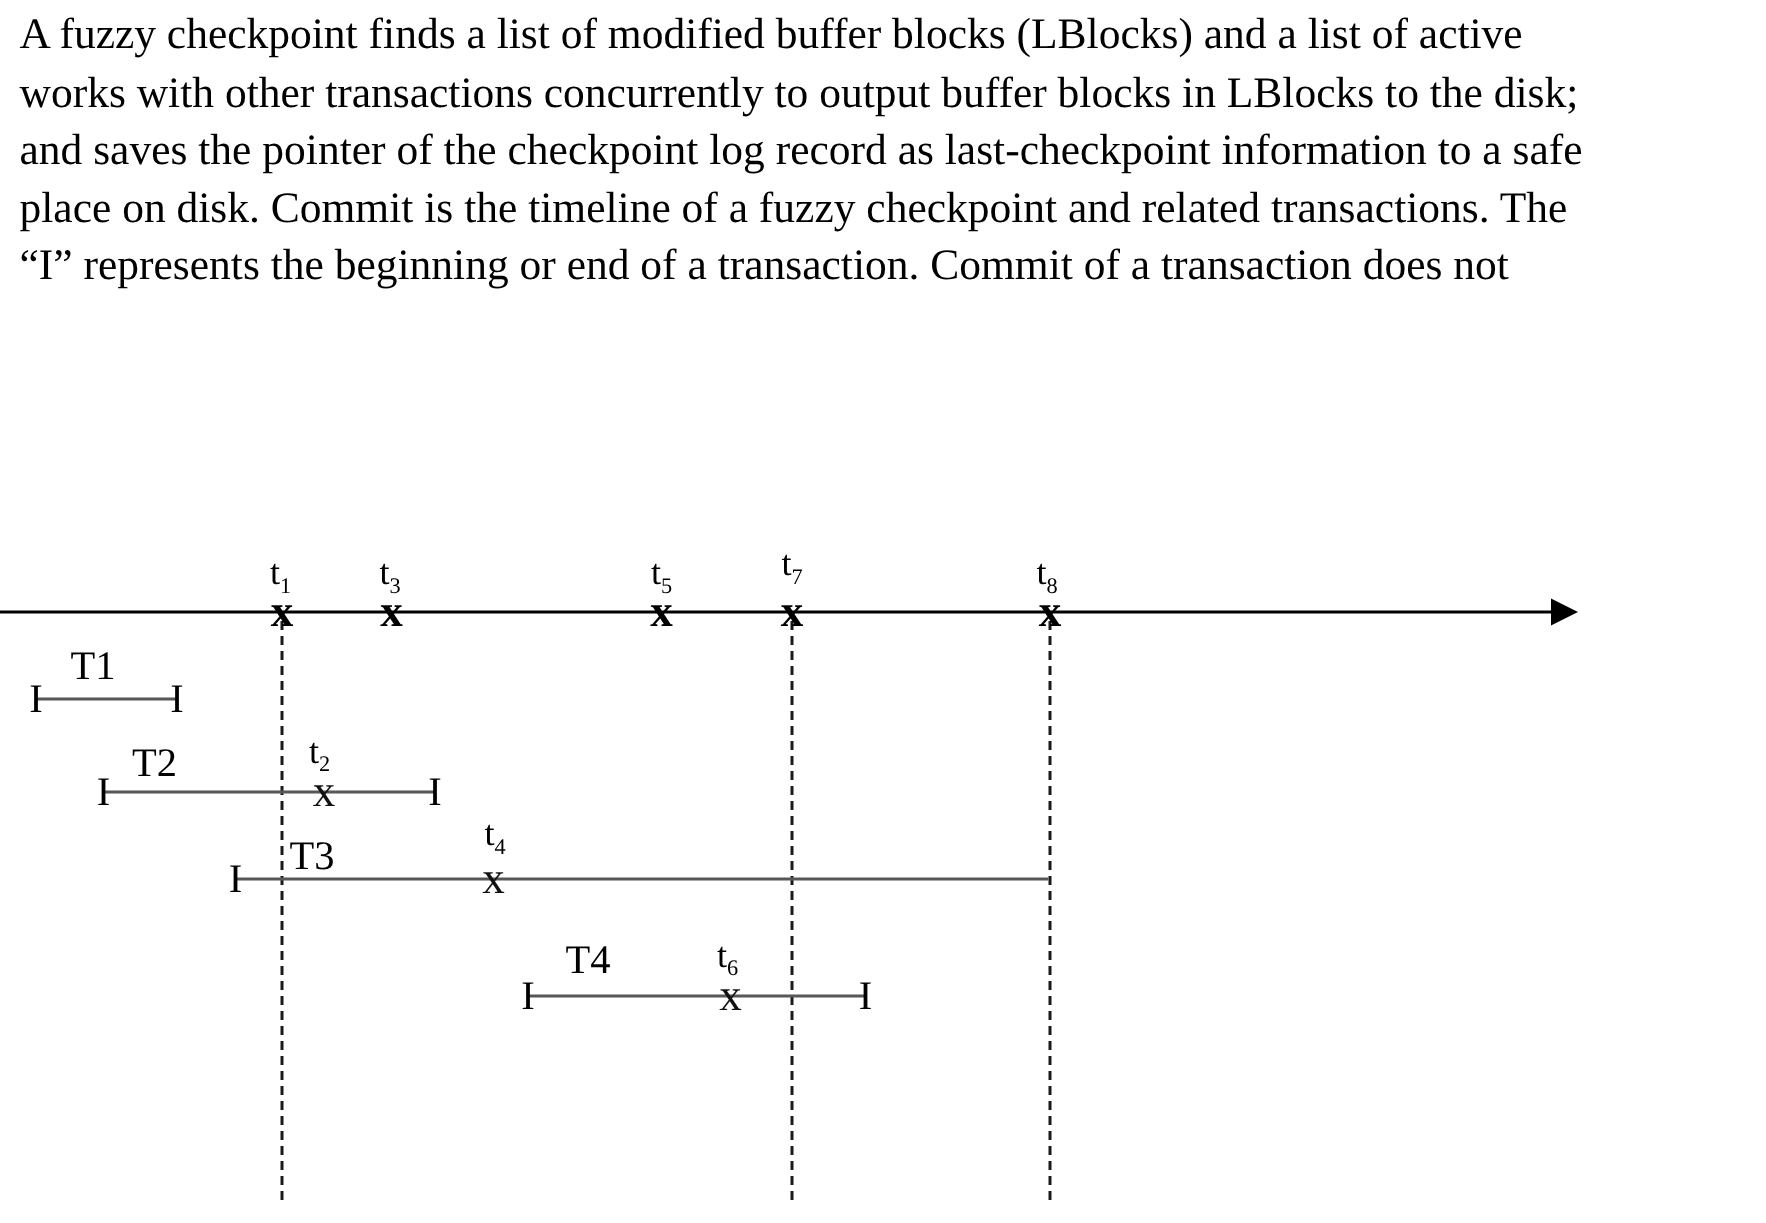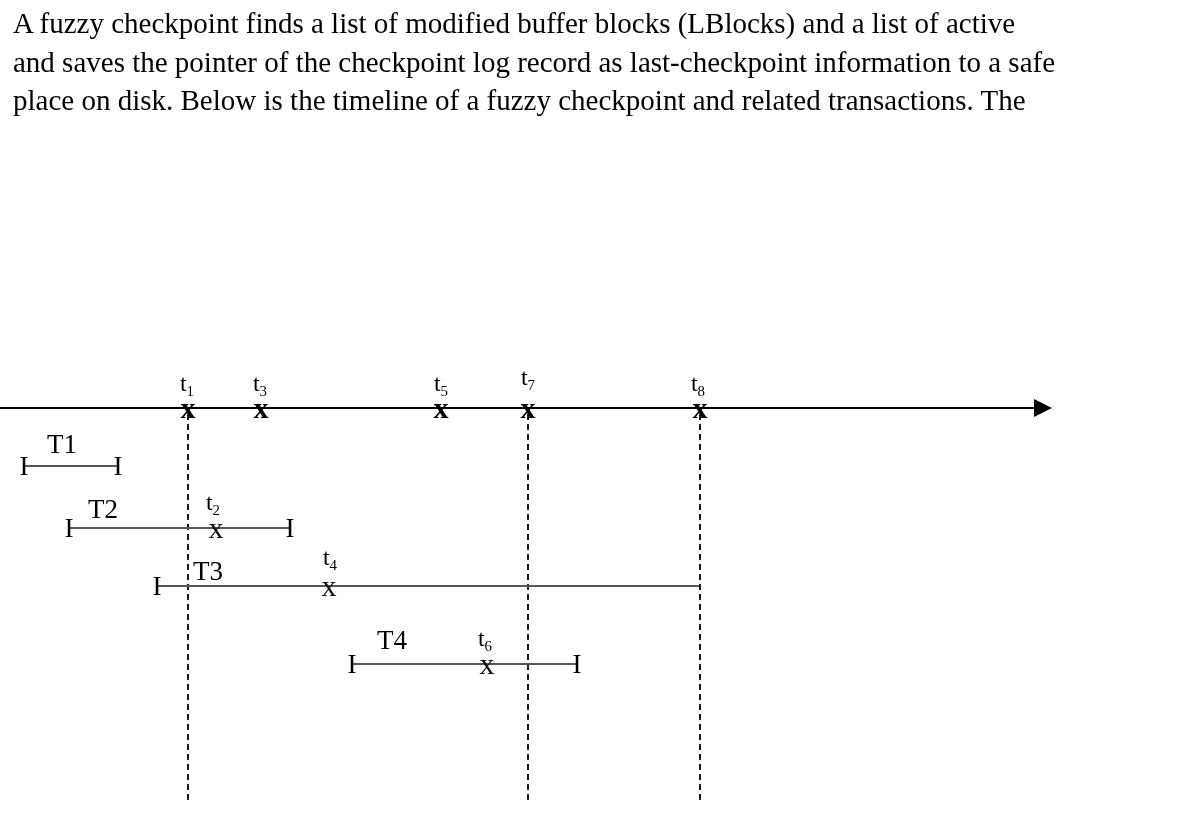--- a/index.html
+++ b/index.html
@@ -59,22 +59,24 @@
 
   .bar { position: absolute; height: 2px; background: #575757; }
 </style>
 </head>
 <body>
 
 <div class="screen">
 
   <div class="intro">
     <div class="p-line">A fuzzy checkpoint finds a list of modified buffer blocks (LBlocks) and a list of active</div>
+    <div class="p-line">works with other transactions concurrently to output buffer blocks in LBlocks to the disk;</div>
     <div class="p-line">and saves the pointer of the checkpoint log record as last-checkpoint information to a safe</div>
-    <div class="p-line">place on disk. Below is the timeline of a fuzzy checkpoint and related transactions. The</div>
+    <div class="p-line">place on disk. Commit is the timeline of a fuzzy checkpoint and related transactions. The</div>
+    <div class="p-line">“I” represents the beginning or end of a transaction. Commit of a transaction does not</div>
   </div>
 
   <div class="diagram">
 
     <div class="axis-line"></div>
     <div class="axis-arrow"></div>
 
     <div class="vdash" style="left:187px"></div>
     <div class="vdash" style="left:527px"></div>
     <div class="vdash" style="left:699px"></div>

